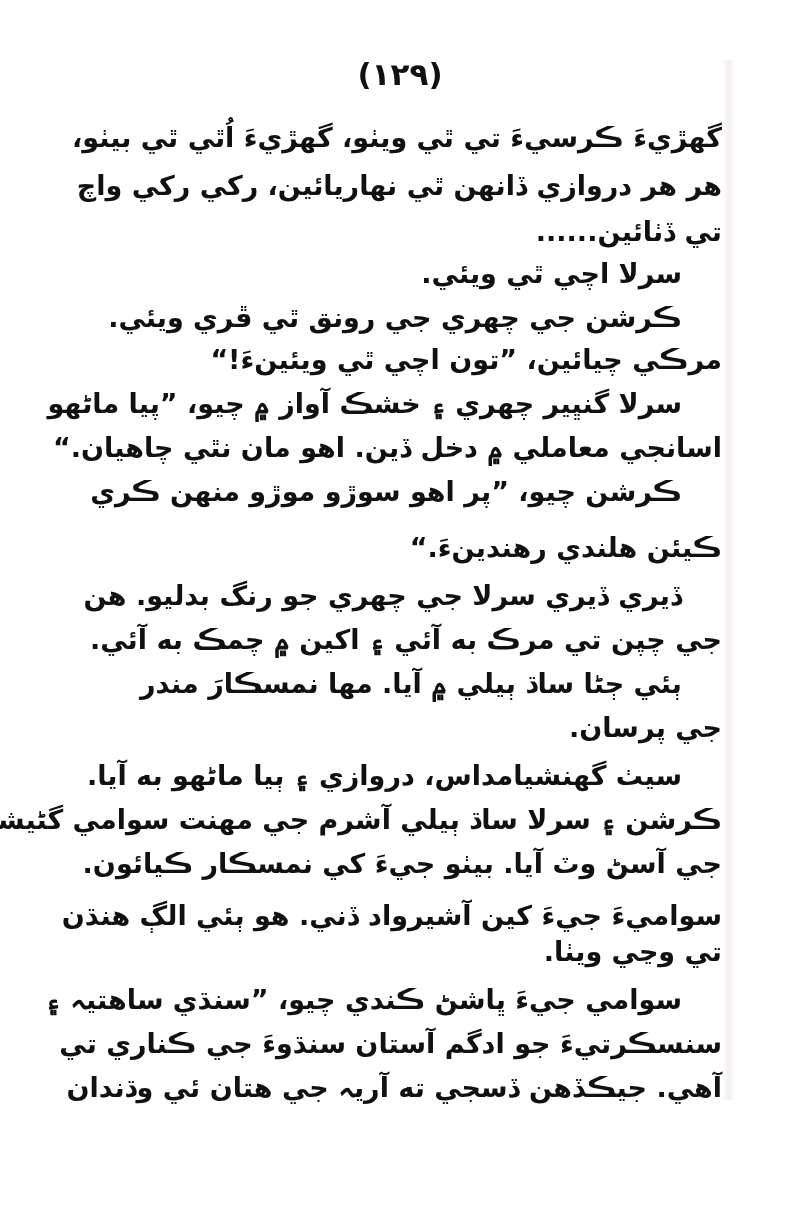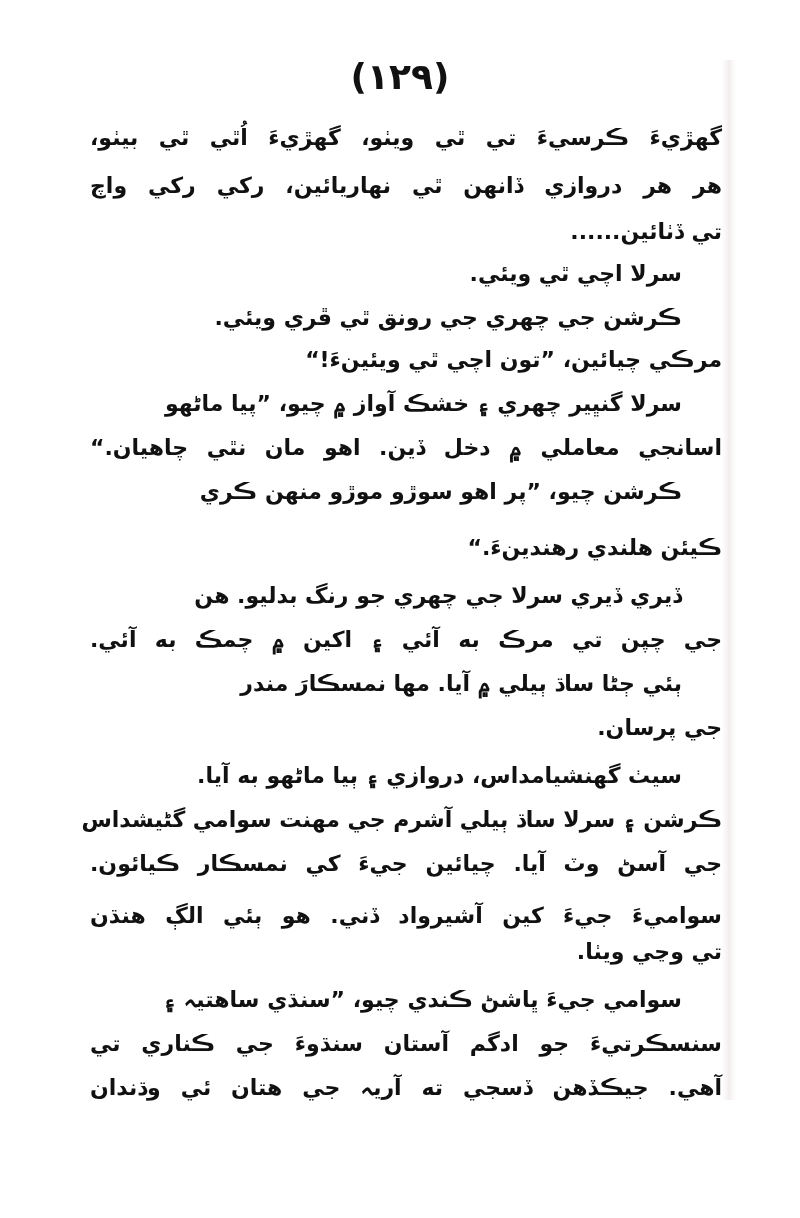--- a/index.html
+++ b/index.html
@@ -9,25 +9,25 @@
       position: relative; overflow: hidden;
       font-family: "DejaVu Sans", sans-serif;
       color: #111111;
     }
     .page-edge {
       position: absolute; left: 722px; top: 60px; width: 14px; height: 1040px;
       background: linear-gradient(to right, #ffffff, #f3eeee 50%, #ffffff);
     }
     .page-number {
       position: absolute; top: 56px; left: 0; width: 800px;
-      text-align: center; font-size: 36px; font-weight: bold; direction: rtl;
+      text-align: center; font-size: 31px; font-weight: bold; direction: rtl;
     }
     .line {
       position: absolute; left: 90px; width: 632px;
-      direction: rtl; font-size: 22px; font-weight: bold;
+      direction: rtl; font-size: 27px; font-weight: bold;
       white-space: nowrap; line-height: 40px; height: 40px;
     }
     .line.justify { text-align: justify; text-align-last: justify; }
     .line.indent { padding-right: 40px; box-sizing: border-box; }
     .line.short { text-align: right; }
   </style>
 </head>
 <body>
 
 <div class="page-edge"></div>
@@ -44,19 +44,19 @@
     <div class="line indent" style="top: 384px;">سرلا گنڀير چهري ۽ خشڪ آواز ۾ چيو، ”پيا ماڻهو</div>
     <div class="line justify" style="top: 428px;">اسانجي معاملي ۾ دخل ڏين. اهو مان نٿي چاهيان.“</div>
     <div class="line indent" style="top: 472px;">ڪرشن چيو، ”پر اهو سوڙو موڙو منهن ڪري</div>
     <div class="line short" style="top: 516px; margin-top: 12px;">ڪيئن هلندي رهندينءَ.“</div>
     <div class="line indent" style="top: 576px;">ڏيري ڏيري سرلا جي چهري جو رنگ بدليو. هن</div>
     <div class="line justify" style="top: 620px;">جي چپن تي مرڪ به آئي ۽ اکين ۾ چمڪ به آئي.</div>
     <div class="line indent" style="top: 664px;">ٻئي ڄڻا ساڌ ٻيلي ۾ آيا. مها نمسڪارَ مندر</div>
     <div class="line short" style="top: 708px;">جي پرسان.</div>
     <div class="line indent" style="top: 756px;">سيٺ گهنشيامداس، دروازي ۽ ٻيا ماڻهو به آيا.</div>
     <div class="line justify" style="top: 800px;">ڪرشن ۽ سرلا ساڌ ٻيلي آشرم جي مهنت سوامي گڻيشداس</div>
-    <div class="line justify" style="top: 844px;">جي آسڻ وٽ آيا. چيائين جيءَ کي نمسڪار ڪيائون.</div>
+    <div class="line justify" style="top: 844px;">جي آسڻ وٽ آيا. بيٺو جيءَ کي نمسڪار ڪيائون.</div>
     <div class="line justify" style="top: 888px; margin-top: 8px;">سواميءَ جيءَ کين آشيرواد ڏني. هو ٻئي الڳ هنڌن</div>
     <div class="line short" style="top: 932px;">تي وڃي ويٺا.</div>
     <div class="line indent" style="top: 980px;">سوامي جيءَ ڀاشڻ ڪندي چيو، ”سنڌي ساهتيہ ۽</div>
     <div class="line justify" style="top: 1024px;">سنسڪرتيءَ جو ادگم آستان سنڌوءَ جي ڪناري تي</div>
     <div class="line justify" style="top: 1068px;">آهي. جيڪڏهن ڏسجي ته آريہ جي هتان ئي وڌندان</div>
   </div>
 
 </body></html>

